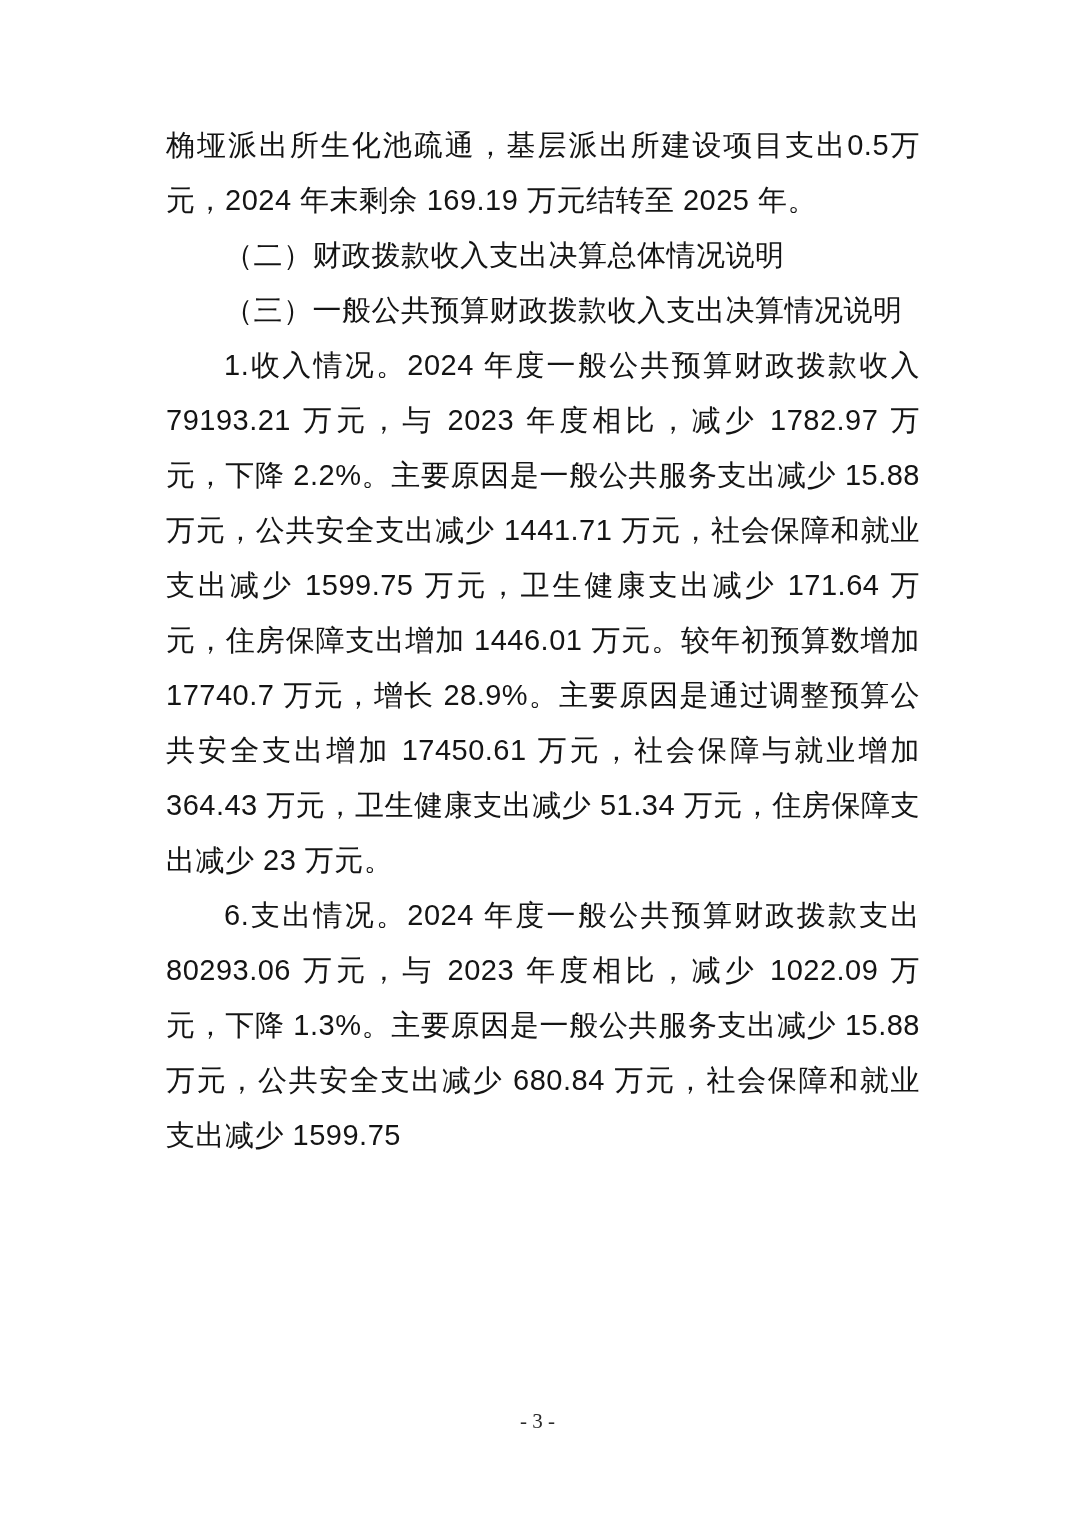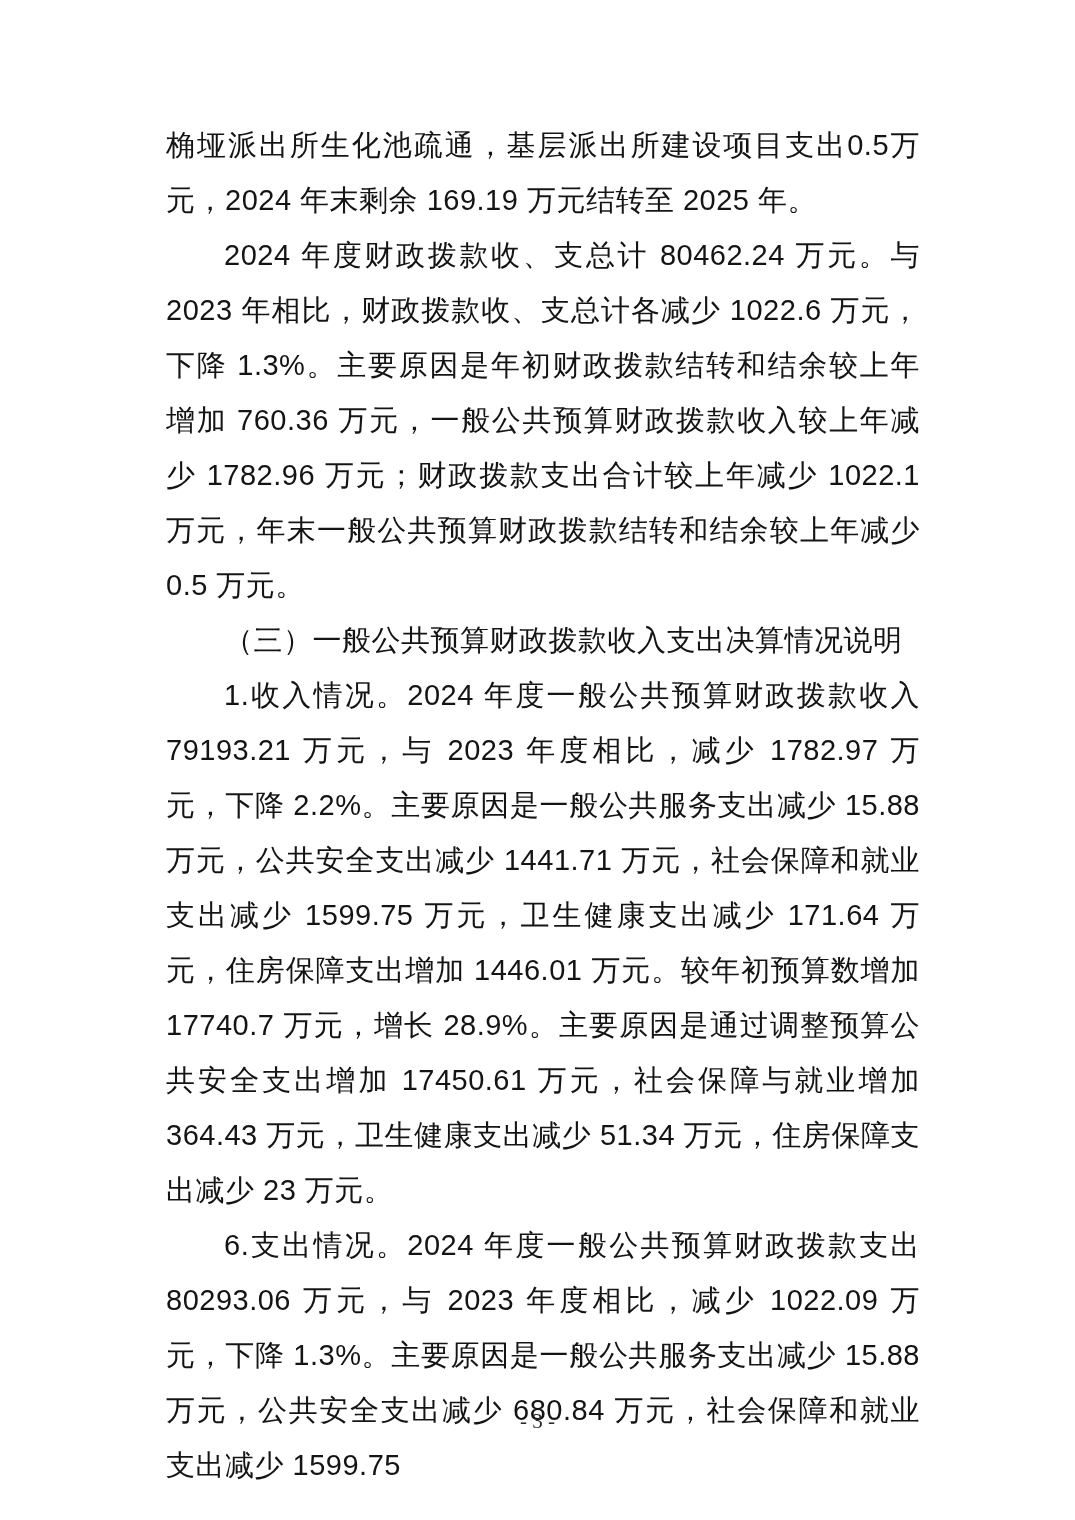--- a/index.html
+++ b/index.html
@@ -63,22 +63,22 @@
   }
 </style>
 </head>
 <body>
 
 <div class="page">
   <div class="content">
 
     <p class="para para-continuation">桷垭派出所生化池疏通，基层派出所建设项目支出0.5万元，2024 年末剩余 169.19 万元结转至 2025 年。</p>
 
+    <h2 class="section-heading">（二）财政拨款收入支出决算总体情况说明</h2>
 
-    <p class="para">2024 年度财政拨款收、支总计 80462.24 万元。与 2023 年相比，财政拨款收、支总计各减少 1022.6 万元，下降 1.3%。主要原因是年初财政拨款结转和结余较上年增加 760.36 万元，一般公共预算财政拨款收入较上年减少 1782.96 万元；财政拨款支出合计较上年减少 1022.1 万元，年末一般公共预算财政拨款结转和结余较上年减少 0.5 万元。</p>
 
     <h2 class="section-heading">（三）一般公共预算财政拨款收入支出决算情况说明</h2>
 
     <p class="para"><span class="lead-bold">1.收入情况。</span><span>2024 年度一般公共预算财政拨款收入 79193.21 万元，与 2023 年度相比，减少 1782.97 万元，下降 2.2%。主要原因是一般公共服务支出减少 15.88 万元，公共安全支出减少 1441.71 万元，社会保障和就业支出减少 1599.75 万元，卫生健康支出减少 171.64 万元，住房保障支出增加 1446.01 万元。较年初预算数增加 17740.7 万元，增长 28.9%。主要原因是通过调整预算公共安全支出增加 17450.61 万元，社会保障与就业增加 364.43 万元，卫生健康支出减少 51.34 万元，住房保障支出减少 23 万元。</span></p>
 
     <p class="para"><span class="lead-bold">6.支出情况。</span><span>2024 年度一般公共预算财政拨款支出 80293.06 万元，与 2023 年度相比，减少 1022.09 万元，下降 1.3%。主要原因是一般公共服务支出减少 15.88 万元，公共安全支出减少 680.84 万元，社会保障和就业支出减少 1599.75</span></p>
 
   </div>
 
   <div class="page-footer">- 3 -</div>

